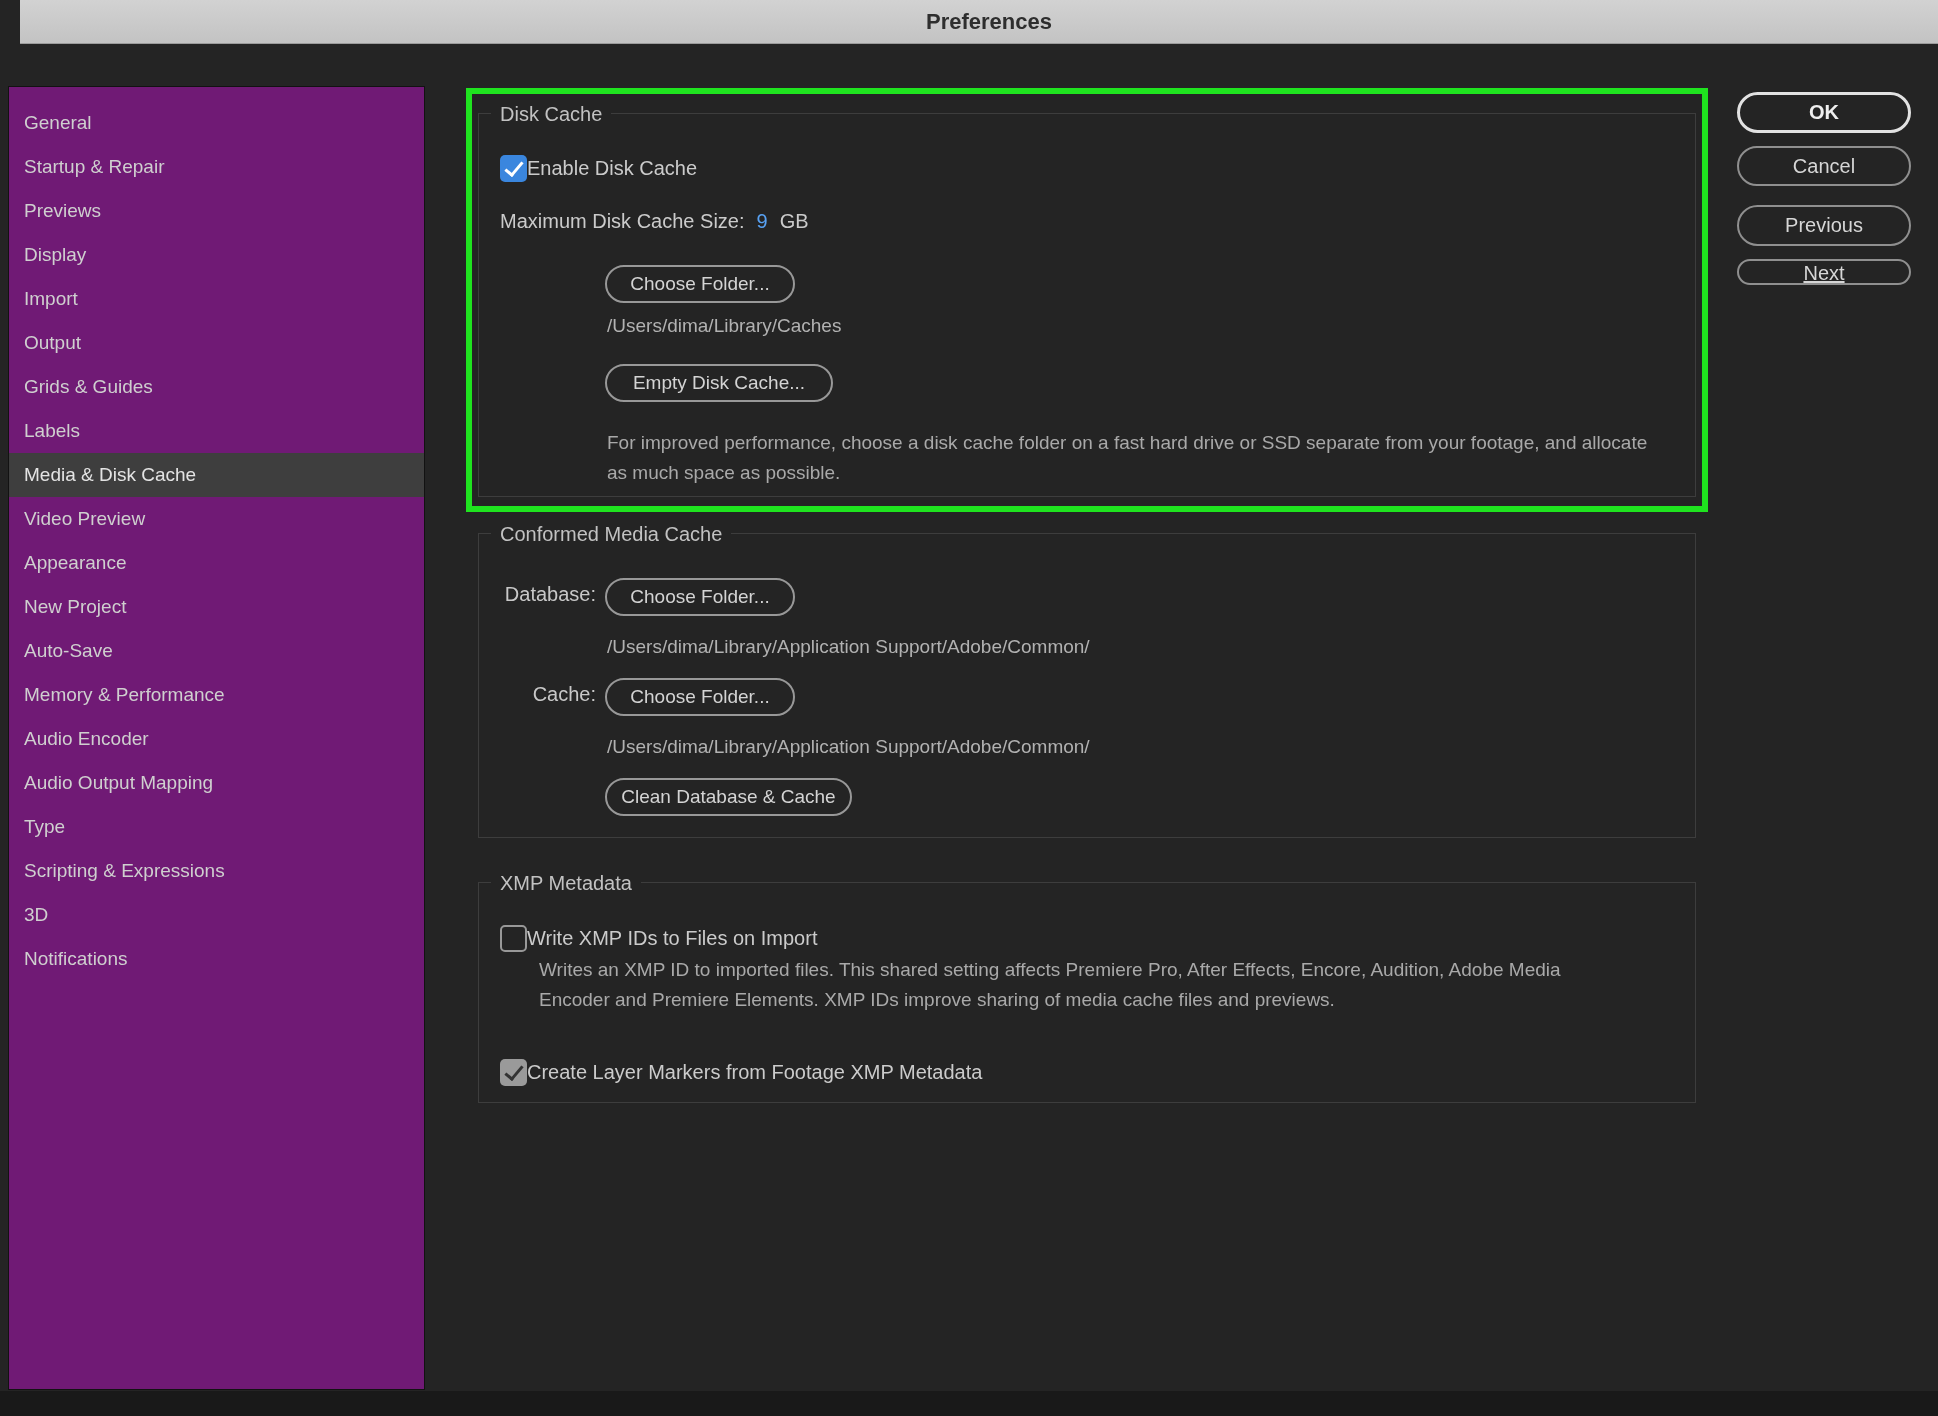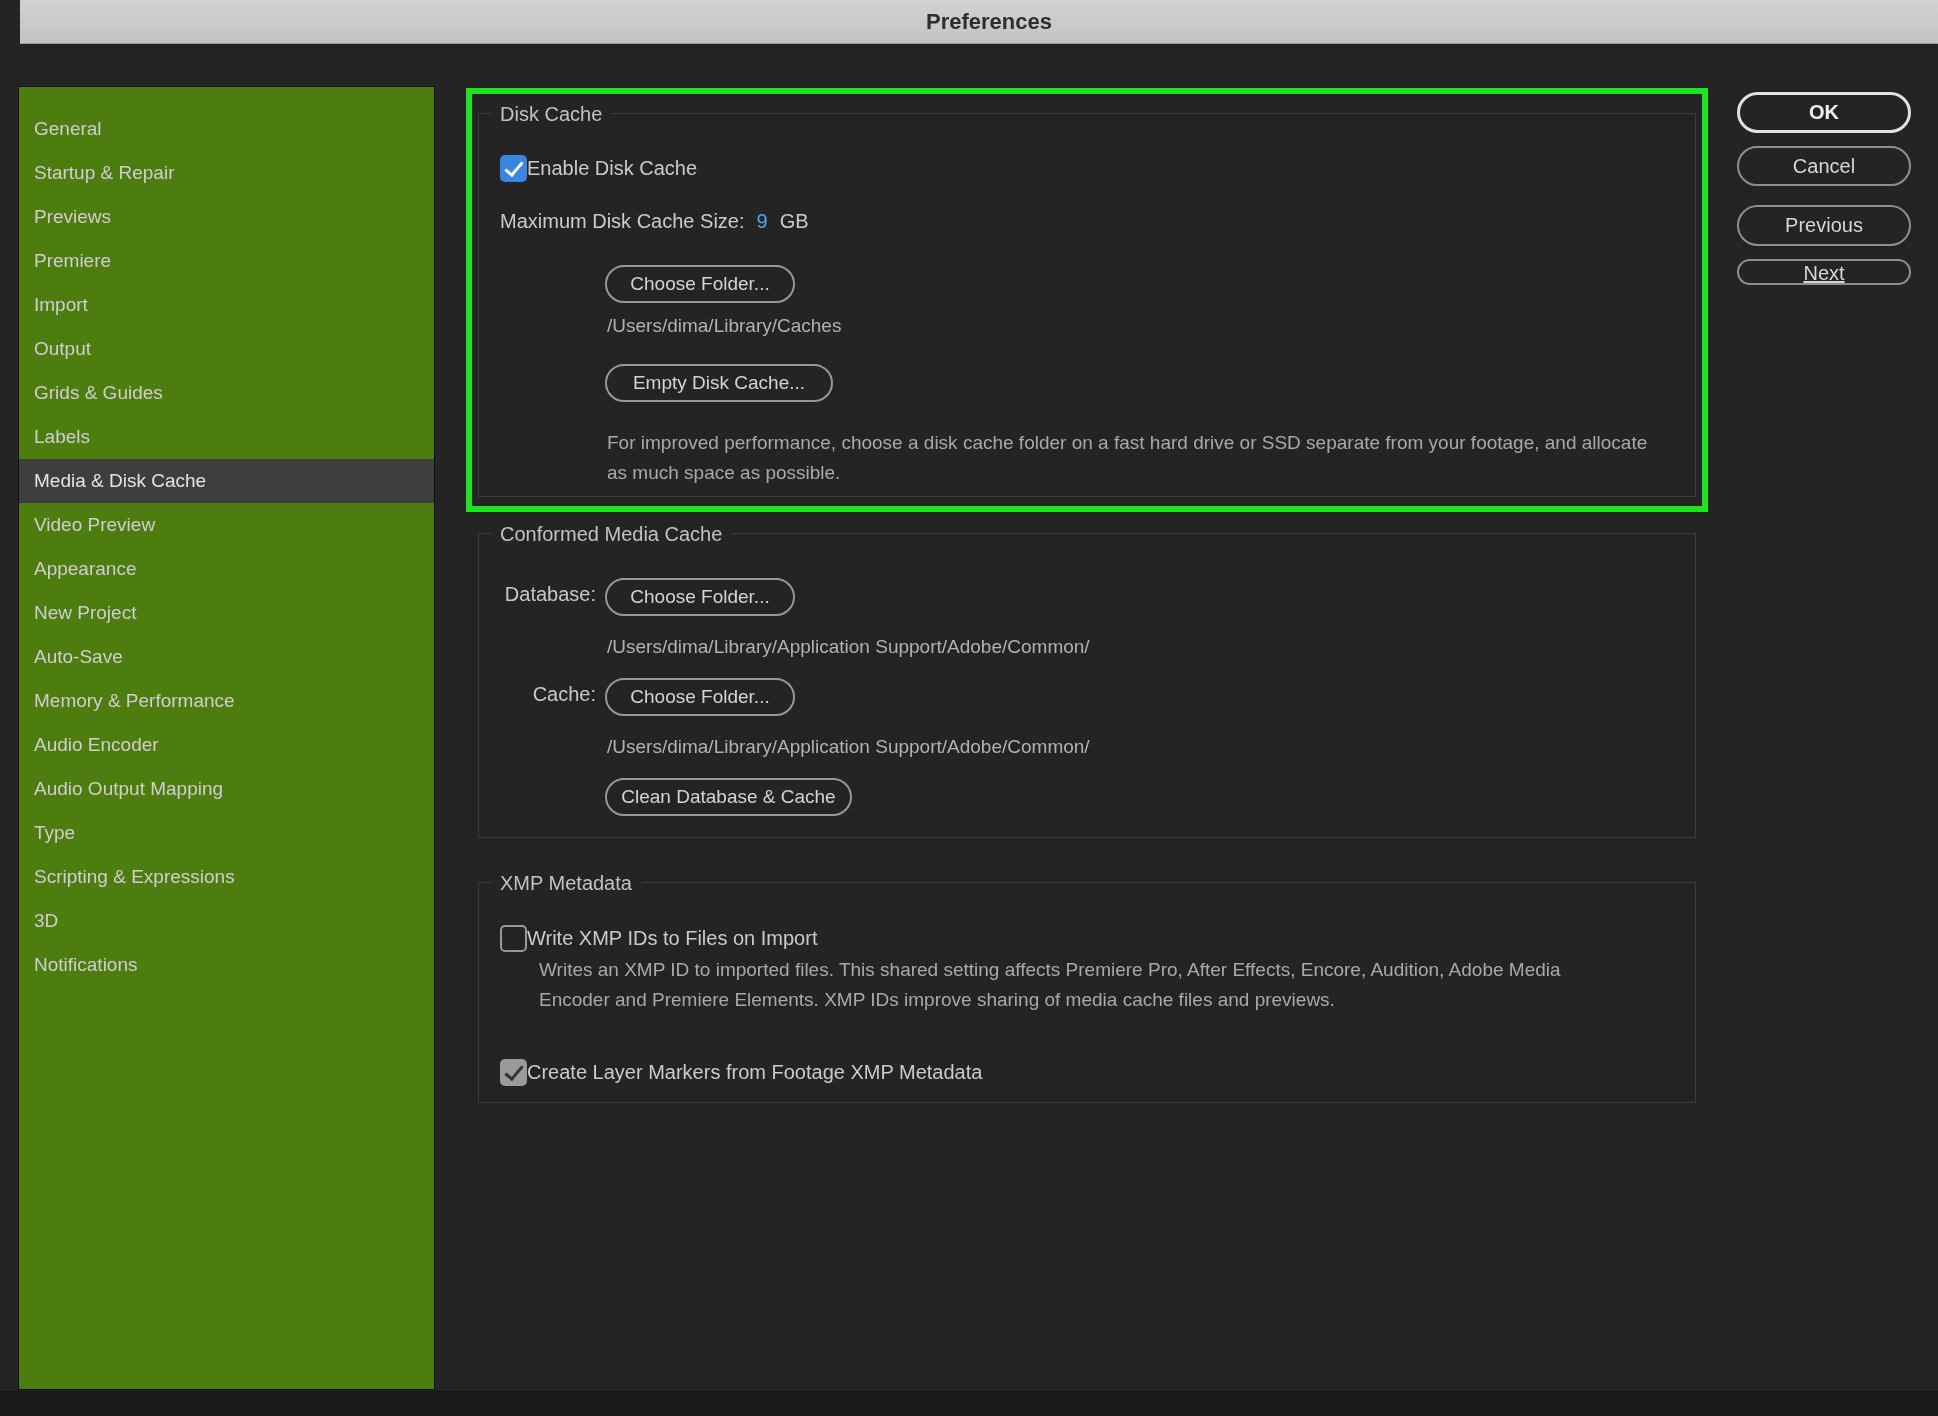--- a/index.html
+++ b/index.html
@@ -17,23 +17,23 @@
     position: absolute; top: 0; left: 0; width: 100%; height: 44px;
     background: linear-gradient(#d2d2d2, #c3c3c3);
     border-bottom: 1px solid #9c9c9c;
     text-align: center;
     margin-left: 20px;
   }
   .titlebar span { line-height: 44px; font-size: 22px; font-weight: bold; color: #2e2e2e; }
 
   
   .sidebar {
-    position: absolute; left: 18px; top: 86px; width: 417px; height: 1304px;
-    background: #4d7c0f; border: 1px solid #121212;
-    padding-top: 20px;
+    position: absolute; left: 8px; top: 86px; width: 417px; height: 1304px;
+    background: #701a75; border: 1px solid #121212;
+    padding-top: 14px;
   }
   .sidebar-item {
     height: 44px; line-height: 44px; padding-left: 15px;
     font-size: 19px; color: #cfcfcf; cursor: default; white-space: nowrap;
   }
   .sidebar-item.selected { background: var(--selected-bg, #3e3e3e); color: #e4e4e4; }
 
   
   .section {
     position: absolute; left: 478px; width: 1218px;
@@ -128,21 +128,21 @@
 
   <div class="titlebar">
     <span>Preferences</span>
   </div>
 
   <div class="sidebar">
     <div>
         <div class="sidebar-item">General</div>
         <div class="sidebar-item">Startup &amp; Repair</div>
         <div class="sidebar-item">Previews</div>
-        <div class="sidebar-item">Premiere</div>
+        <div class="sidebar-item">Display</div>
         <div class="sidebar-item">Import</div>
         <div class="sidebar-item">Output</div>
         <div class="sidebar-item">Grids &amp; Guides</div>
         <div class="sidebar-item">Labels</div>
         <div class="sidebar-item selected">Media &amp; Disk Cache</div>
         <div class="sidebar-item">Video Preview</div>
         <div class="sidebar-item">Appearance</div>
         <div class="sidebar-item">New Project</div>
         <div class="sidebar-item">Auto-Save</div>
         <div class="sidebar-item">Memory &amp; Performance</div>

